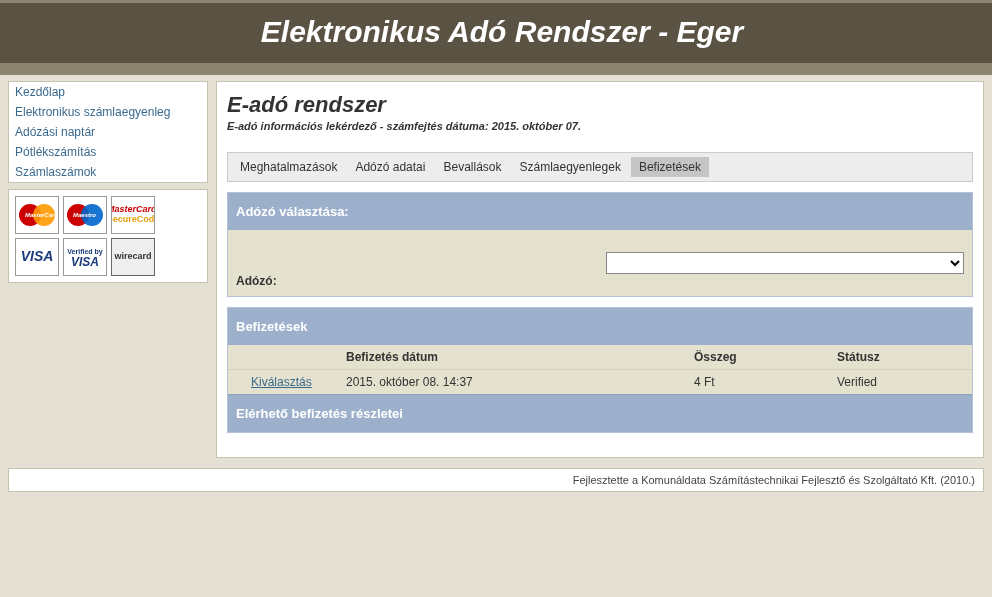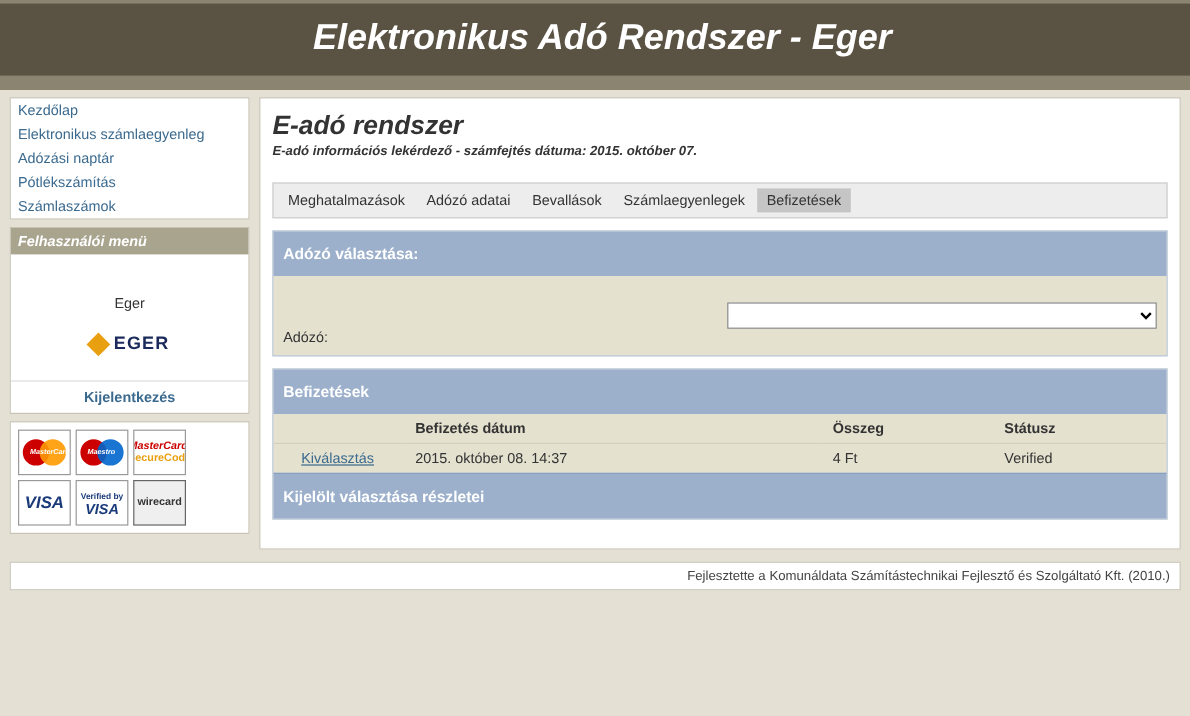--- a/index.html
+++ b/index.html
@@ -172,21 +172,21 @@
   .panel-body {
     padding: 8px;
     background: #e4e1cf;
   }
   .form-row {
     display: flex;
     align-items: center;
     gap: 10px;
   }
   .form-row label {
-    font-weight: normal;
+    font-weight: bold;
     width: 360px;
     margin-top: 36px;
   }
   select.adoz {
     flex: 1;
     background: #fff;
     border: 1px solid #888;
     height: 22px;
     font-size: 12px;
   }
@@ -228,31 +228,20 @@
   <div class="sidebar">
 
     <div class="box menu">
       <a href="#">Kezdőlap</a>
       <a href="#">Elektronikus számlaegyenleg</a>
       <a href="#">Adózási naptár</a>
       <a href="#">Pótlékszámítás</a>
       <a href="#">Számlaszámok</a>
     </div>
 
-    <div class="box">
-      <div class="box-title">Felhasználói menü</div>
-      <div class="user-box">
-        <div class="city">Eger</div>
-        <div class="logo-eger">
-          <div class="diamond"></div>
-          <span class="txt">EGER</span>
-        </div>
-      </div>
-      <a href="#" class="logout">Kijelentkezés</a>
-    </div>
 
     <div class="cards">
       <div class="card mc">
         <div class="circles">
             <div class="c1"></div>
             <div class="c2"></div>
             <div class="lbl">MasterCard</div>
           </div>
       </div>
       <div class="card mc maestro">
@@ -315,21 +304,21 @@
         </thead>
         <tbody>
           <tr>
             <td><a href="#">Kiválasztás</a></td>
             <td>2015. október 08. 14:37</td>
             <td>4 Ft</td>
             <td>Verified</td>
           </tr>
         </tbody>
       </table>
-      <div class="panel-hd" style="border-top:1px solid #8aa0c0">Kijelölt választása részletei</div>
+      <div class="panel-hd" style="border-top:1px solid #8aa0c0">Elérhető befizetés részletei</div>
     </div>
 
   </div>
 </div>
 
 <div class="footer">
   <span>Fejlesztette a Komunáldata Számítástechnikai Fejlesztő és Szolgáltató Kft. (2010.)</span>
 </div>
 
 </body></html>

